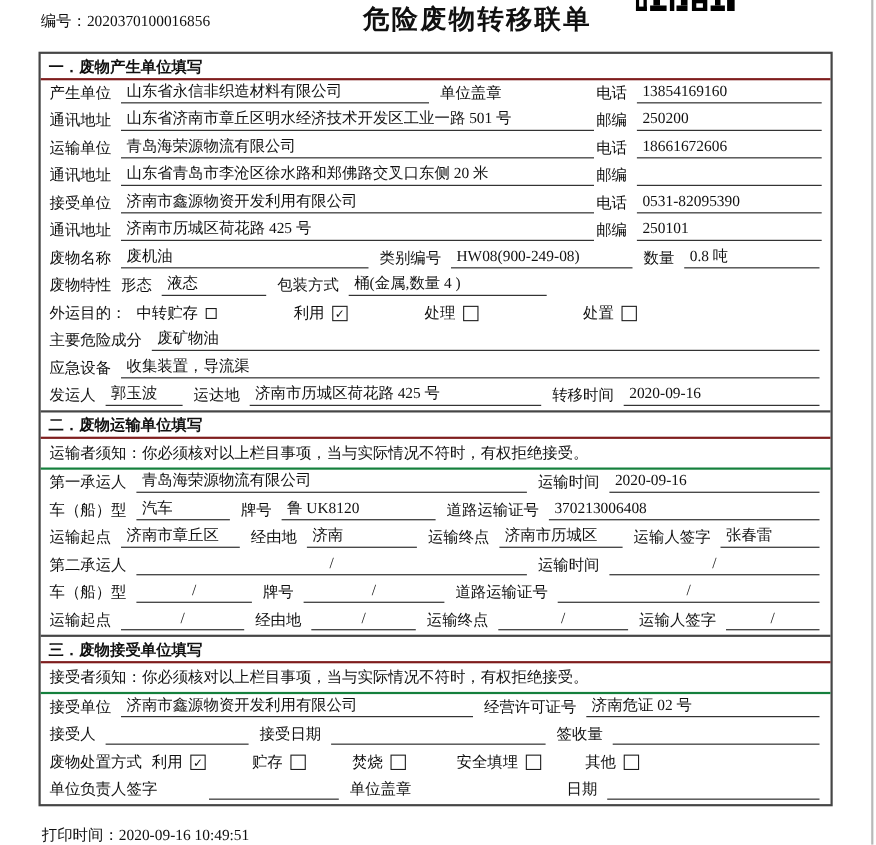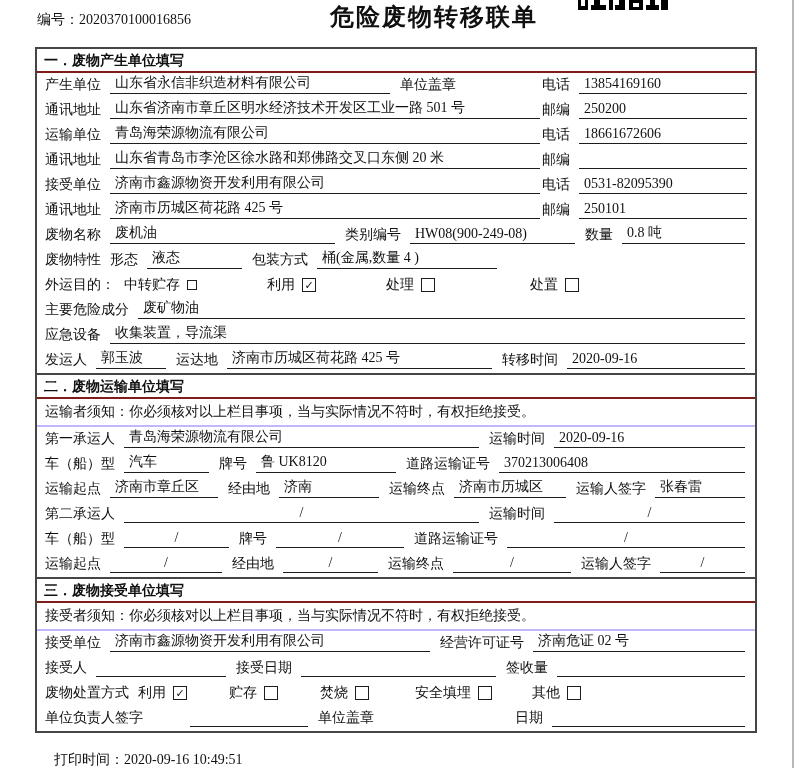--- a/index.html
+++ b/index.html
@@ -11,38 +11,38 @@
   .topbar{position:relative;height:47px;}
   .doc-no{position:absolute;left:37px;top:11px;white-space:nowrap;}
   .title{position:absolute;left:0;right:0;top:1px;text-align:center;
          font-size:24px;font-weight:bold;letter-spacing:2px;text-indent:72px;}
   .qr{position:absolute;left:578px;top:0;}
   .box{position:absolute;left:35px;top:47px;width:718px;border:2px solid #454545;background:#fff;}
   .sec{border-top:2px solid #454545;}
   .sec:first-child{border-top:none;}
   .sec-header{font-weight:bold;height:21px;display:flex;align-items:center;
               padding:1px 7px 0;border-bottom:2px solid #7f1d1d;}
-  .note{height:26px;display:flex;align-items:center;padding:0 8px;border-bottom:2px solid #c4b5fd;}
+  .note{height:26px;display:flex;align-items:center;padding:0 8px;border-bottom:2px solid #15803d;}
   .row{display:flex;align-items:flex-end;height:25px;padding:0 8px 4px;box-sizing:border-box;}
   .lb{white-space:nowrap;margin-right:9px;flex:0 0 auto;}
   .ul{border-bottom:1px solid #1d1d1d;white-space:nowrap;padding:0 5px 1px;
       flex:0 0 auto;box-sizing:border-box;margin-right:10px;overflow:hidden;min-height:17px;}
   .ul.fx{flex:1 1 auto;margin-right:2px;}
   .ul.ctr{text-align:center;}
   .rg{margin-left:auto;display:flex;align-items:flex-end;width:205px;flex:0 0 auto;}
   .rg .lb{margin-right:9px;}
   .rg .ul{flex:1 1 auto;margin-right:0;}
   .cb{display:inline-flex;align-items:center;flex:0 0 auto;}
   .cbl{white-space:nowrap;}
   .bx{width:12px;height:12px;border:1px solid #1d1d1d;margin-left:7px;
       display:inline-flex;align-items:center;justify-content:center;
       font-size:11px;line-height:1;flex:0 0 auto;font-family:"DejaVu Sans",sans-serif;}
   .cb.small .bx{width:8px;height:8px;}
   .gp{flex:0 0 auto;height:1px;}
-  .print-time{position:absolute;left:54px;top:751px;white-space:nowrap;}
+  .print-time{position:absolute;left:38px;top:751px;white-space:nowrap;}
   .page-edge{position:absolute;right:2px;top:0;bottom:0;width:2px;background:#b8b8b8;}
 </style>
 </head>
 <body>
 
 <div class="topbar">
   <div class="doc-no"><span>编号：</span><span>2020370100016856</span></div>
   <div class="title">危险废物转移联单</div>
   <svg class="qr" width="90" height="10" viewBox="0 0 90 10">
     <g fill="#000000">

